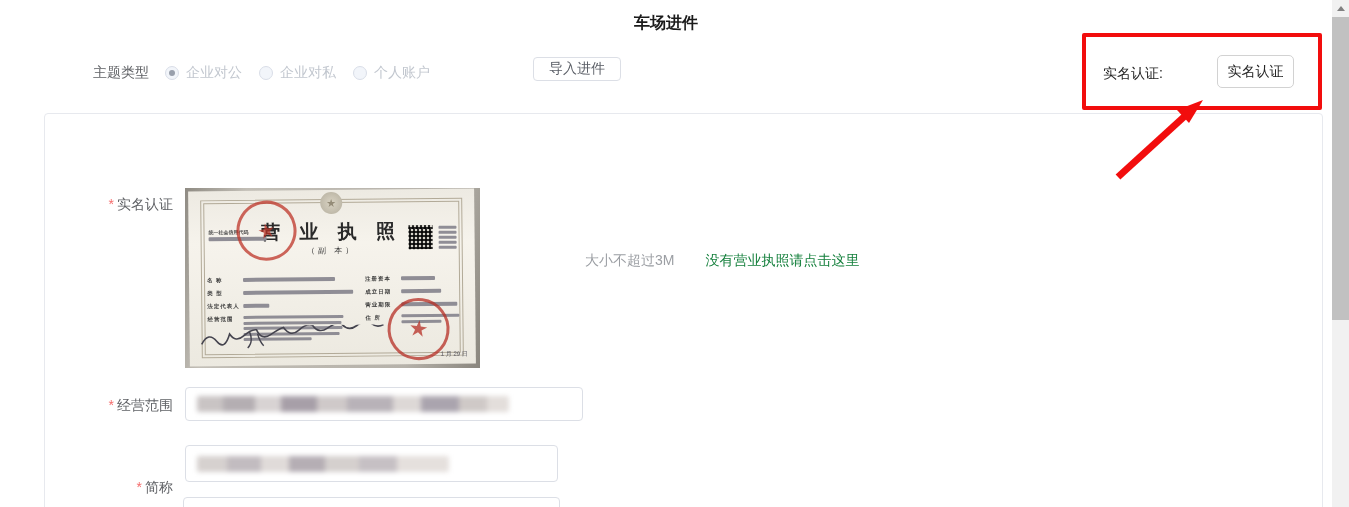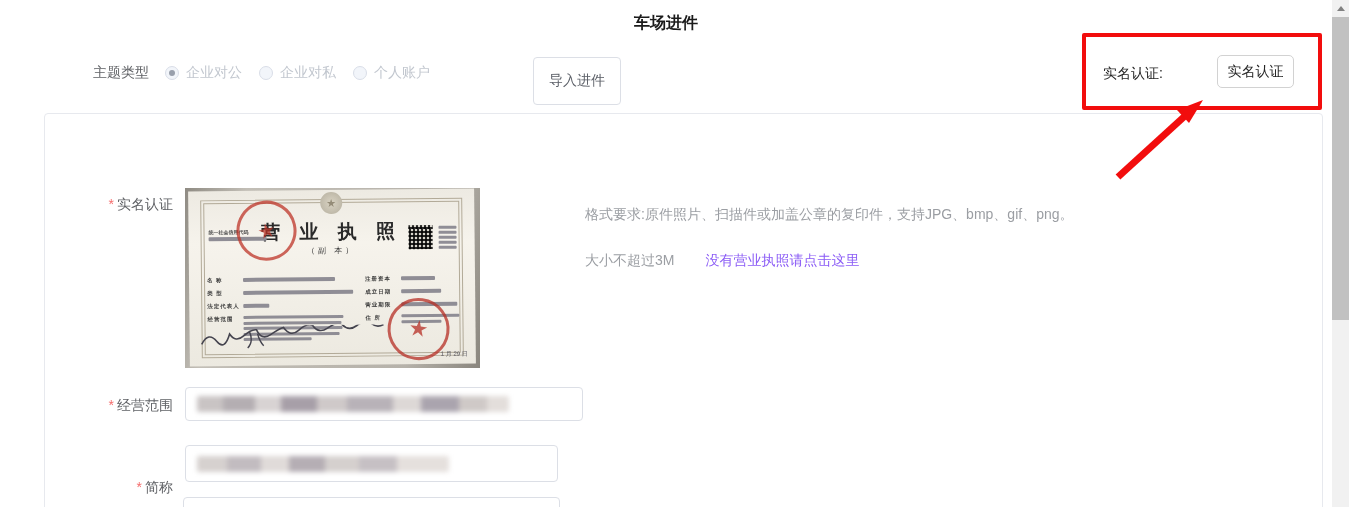--- a/index.html
+++ b/index.html
@@ -10,42 +10,42 @@
 
   
   .subject-row{left:93px;top:58px;height:30px;display:flex;align-items:center;}
   .subject-label{font-size:14px;color:#606266;margin-right:16px;}
   .radio-item{display:flex;align-items:center;margin-right:17px;}
   .radio{width:14px;height:14px;border-radius:50%;border:1px solid #d9dee8;background:#f2f5fa;box-sizing:border-box;position:relative;}
   .radio.checked::after{content:"";position:absolute;inset:3px;border-radius:50%;background:#99a0ac;}
   .radio-label{font-size:14px;color:#c2c7cf;margin-left:7px;}
 
   .btn{display:flex;align-items:center;justify-content:center;background:#fff;font-size:14px;box-sizing:border-box;cursor:pointer;}
-  .import-btn{left:533px;top:57px;width:88px;height:48px;border:1px solid #dcdfe6;border-radius:4px;color:#5a5e66;}
+  .import-btn{left:533px;top:57px;width:88px;height:24px;border:1px solid #dcdfe6;border-radius:4px;color:#5a5e66;}
   .realname-label{left:1103px;top:65px;font-size:14px;color:#262626;}
   .status-btn{left:1217px;top:55px;width:77px;height:33px;border:1px solid #d2d2d2;border-radius:5px;color:#262626;}
 
   
   .red-box{left:1082px;top:33px;width:240px;height:77px;border:4px solid #f20d0d;border-radius:2px;box-sizing:border-box;pointer-events:none;}
   .anno-svg{left:0;top:0;pointer-events:none;z-index:40;}
 
   
   .card{left:44px;top:113px;width:1279px;height:420px;border:1px solid #e7e9ee;border-radius:4px;box-sizing:border-box;background:#fff;}
   .card-header{left:44px;top:113px;width:1279px;height:55px;box-sizing:border-box;border-bottom:1px solid #ebedf1;display:flex;align-items:center;padding-left:19px;font-size:15px;color:#303133;}
 
   .field-label{width:113px;text-align:right;font-size:14px;color:#606266;white-space:nowrap;}
   .req{color:#f56c6c;margin-right:3px;font-size:14px;}
   .lbl-license{left:60px;top:196px;}
   .lbl-name{left:60px;top:397px;}
   .lbl-short{left:60px;top:455px;margin-top:24px;}
 
   .hint{font-size:14px;color:#9b9ea3;}
   .hint-format{left:585px;top:206px;}
   .hint-size-row{left:585px;top:252px;display:flex;align-items:flex-start;}
-  .link{font-size:14px;color:#8b5cf6;margin-left:31px;cursor:pointer;}
+  .link{font-size:14px;color:#15803d;margin-left:31px;cursor:pointer;}
 
   .input{border:1px solid #dcdfe6;border-radius:4px;background:#fff;box-sizing:border-box;display:flex;align-items:center;padding-left:11px;}
   .input-name{left:185px;top:387px;width:398px;height:34px;}
   .input-short{left:185px;top:445px;width:373px;height:37px;}
   .input-cut{left:183px;top:497px;width:377px;height:28px;}
   .redact{filter:blur(2.5px);border-radius:2px;height:16px;}
   .redact-name{width:312px;background:linear-gradient(90deg,#c9c4c4 0 26px,#b4aeb2 26px 58px,#d8d3d3 58px 84px,#a79fa8 84px 120px,#cfc9c9 120px 150px,#b8b2b8 150px 196px,#ddd8d6 196px 224px,#aaa4ae 224px 262px,#cfc9c7 262px 290px,#e3dedb 290px 312px);}
   .redact-short{width:252px;background:linear-gradient(90deg,#d6d1cf 0 30px,#c2bcc0 30px 64px,#e0dbd9 64px 92px,#b5aeb4 92px 128px,#d5d0ce 128px 162px,#c6c0c4 162px 200px,#e5e0dd 200px 252px);}
 
   
@@ -196,21 +196,20 @@
 
       <svg class="scribble" width="200" height="26" viewBox="0 0 200 26">
         <path d="M4,18 q7,-13 15,-3 t13,-7 q6,9 14,2 t13,-6 q5,11 14,5 t13,-7 q7,10 15,3 t14,-5 q6,9 15,3 t14,-4 q7,8 15,2 t14,-3 q6,6 13,2" stroke="#45444f" stroke-width="1.6" fill="none"></path>
         <path d="M52,6 q4,10 -2,16 M60,8 q2,8 6,12" stroke="#45444f" stroke-width="1.4" fill="none"></path>
       </svg>
       <div class="stamp stamp2">★</div>
       <div class="doc-date">1 月 29 日</div>
     </div>
   </div>
 
-  <div class="abs hint hint-format">格式要求:原件照片、扫描件或加盖公章的复印件，支持JPG、bmp、gif、png。</div>
   <div class="abs hint-size-row">
     <span class="hint">大小不超过3M</span>
     <span class="link">没有营业执照请点击这里</span>
   </div>
 
   <div class="abs field-label lbl-name">
     <span class="req">*</span><span>经营范围</span>
   </div>
   <div class="abs input input-name">
     <span class="redact redact-name"></span>

